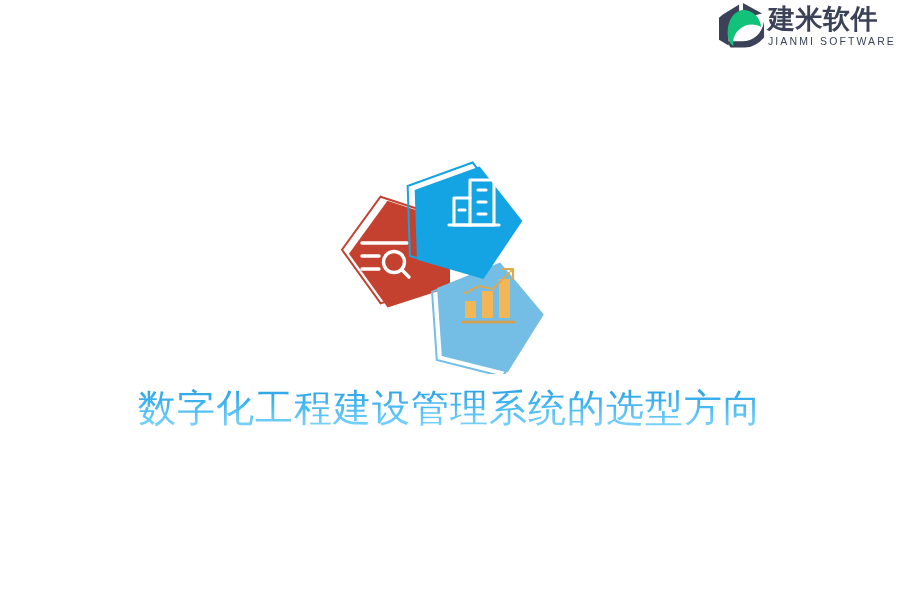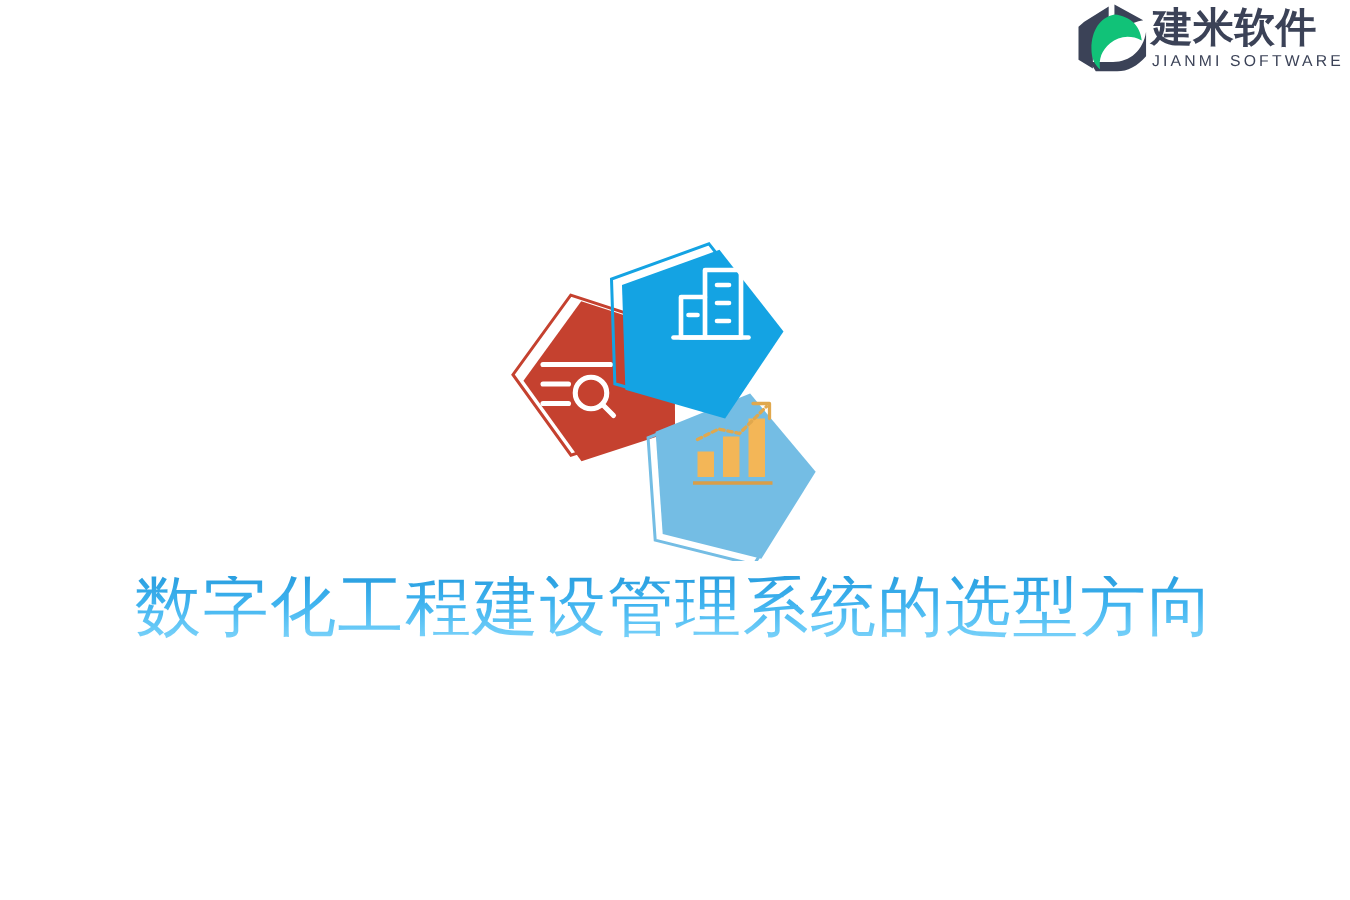--- a/index.html
+++ b/index.html
@@ -72,22 +72,22 @@
 
   
   #title-block {
     position: absolute;
     left: 0;
     top: 384px;
     width: 900px;
     text-align: center;
   }
   .title-line {
-    font-family: Liberation Mono, monospace;
-    font-size: 44px;
+    font-family: Liberation Sans, sans-serif;
+    font-size: 38px;
     line-height: 48px;
     font-weight: normal;
     letter-spacing: 1px;
     background-image: linear-gradient(to bottom, #2a9fe0 0%, #3fb3ef 38%, #67c9f7 72%, #8ad8fb 100%);
     -webkit-background-clip: text;
     background-clip: text;
     color: transparent;
     -webkit-text-fill-color: transparent;
     white-space: nowrap;
   }

